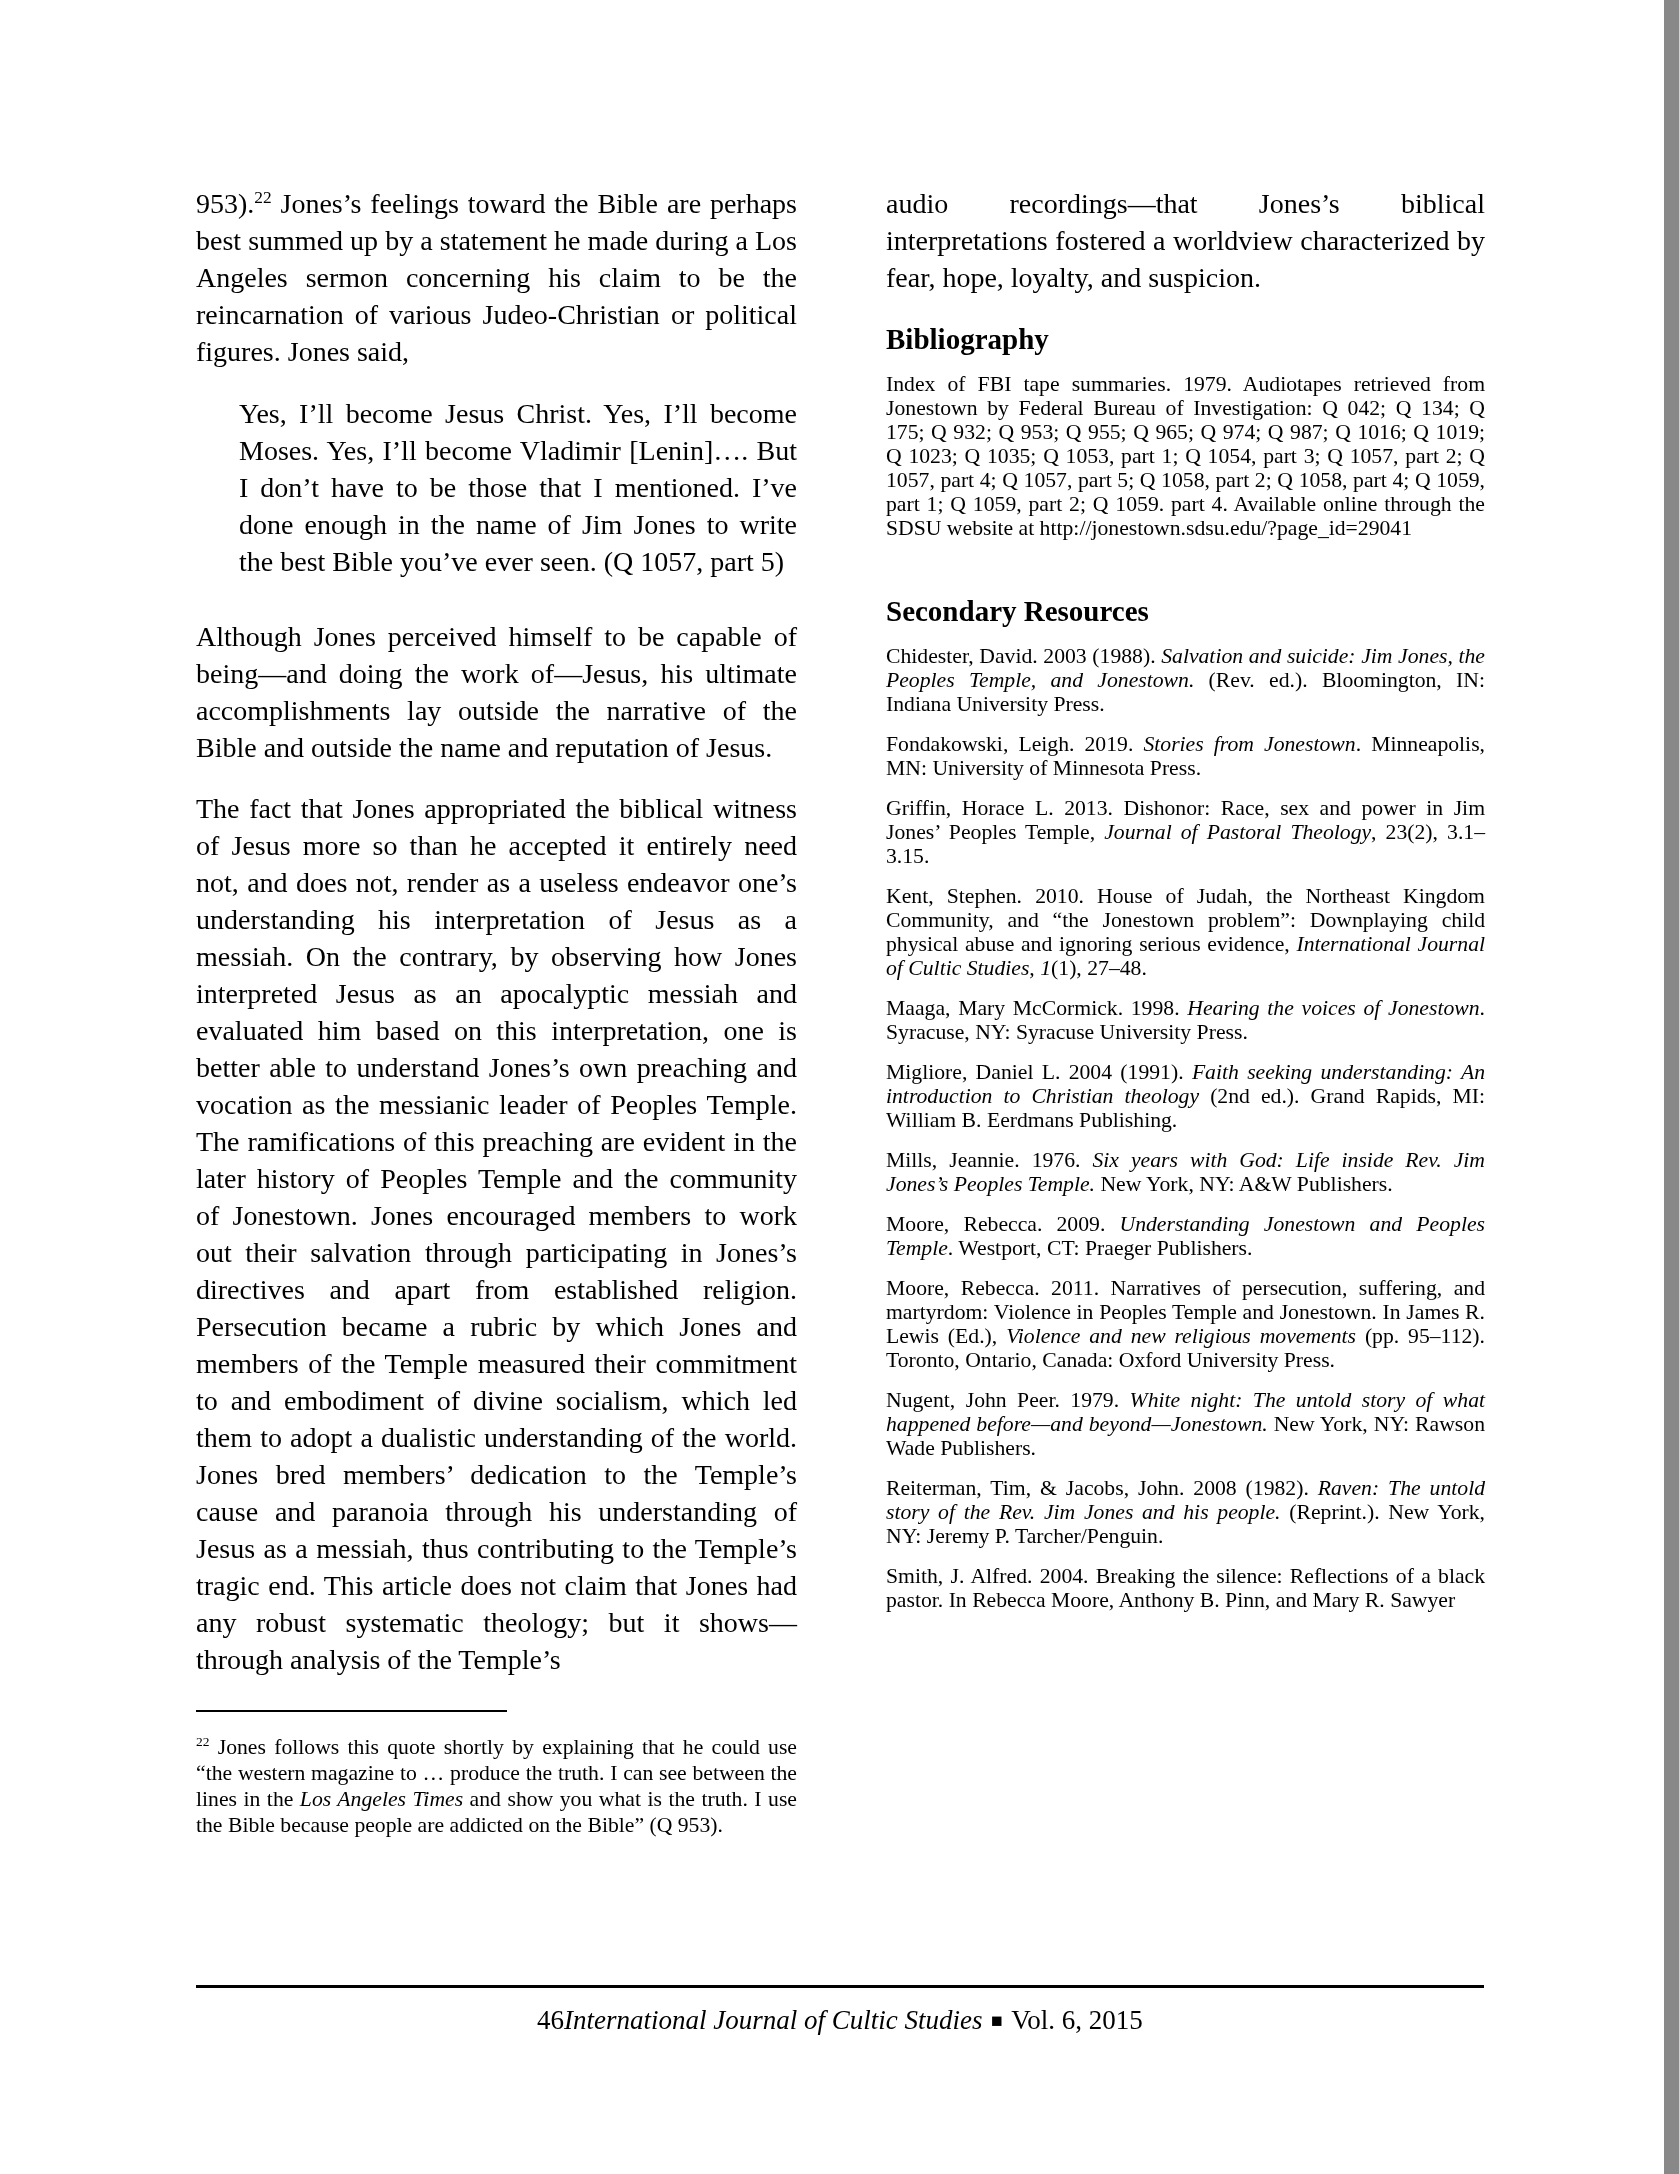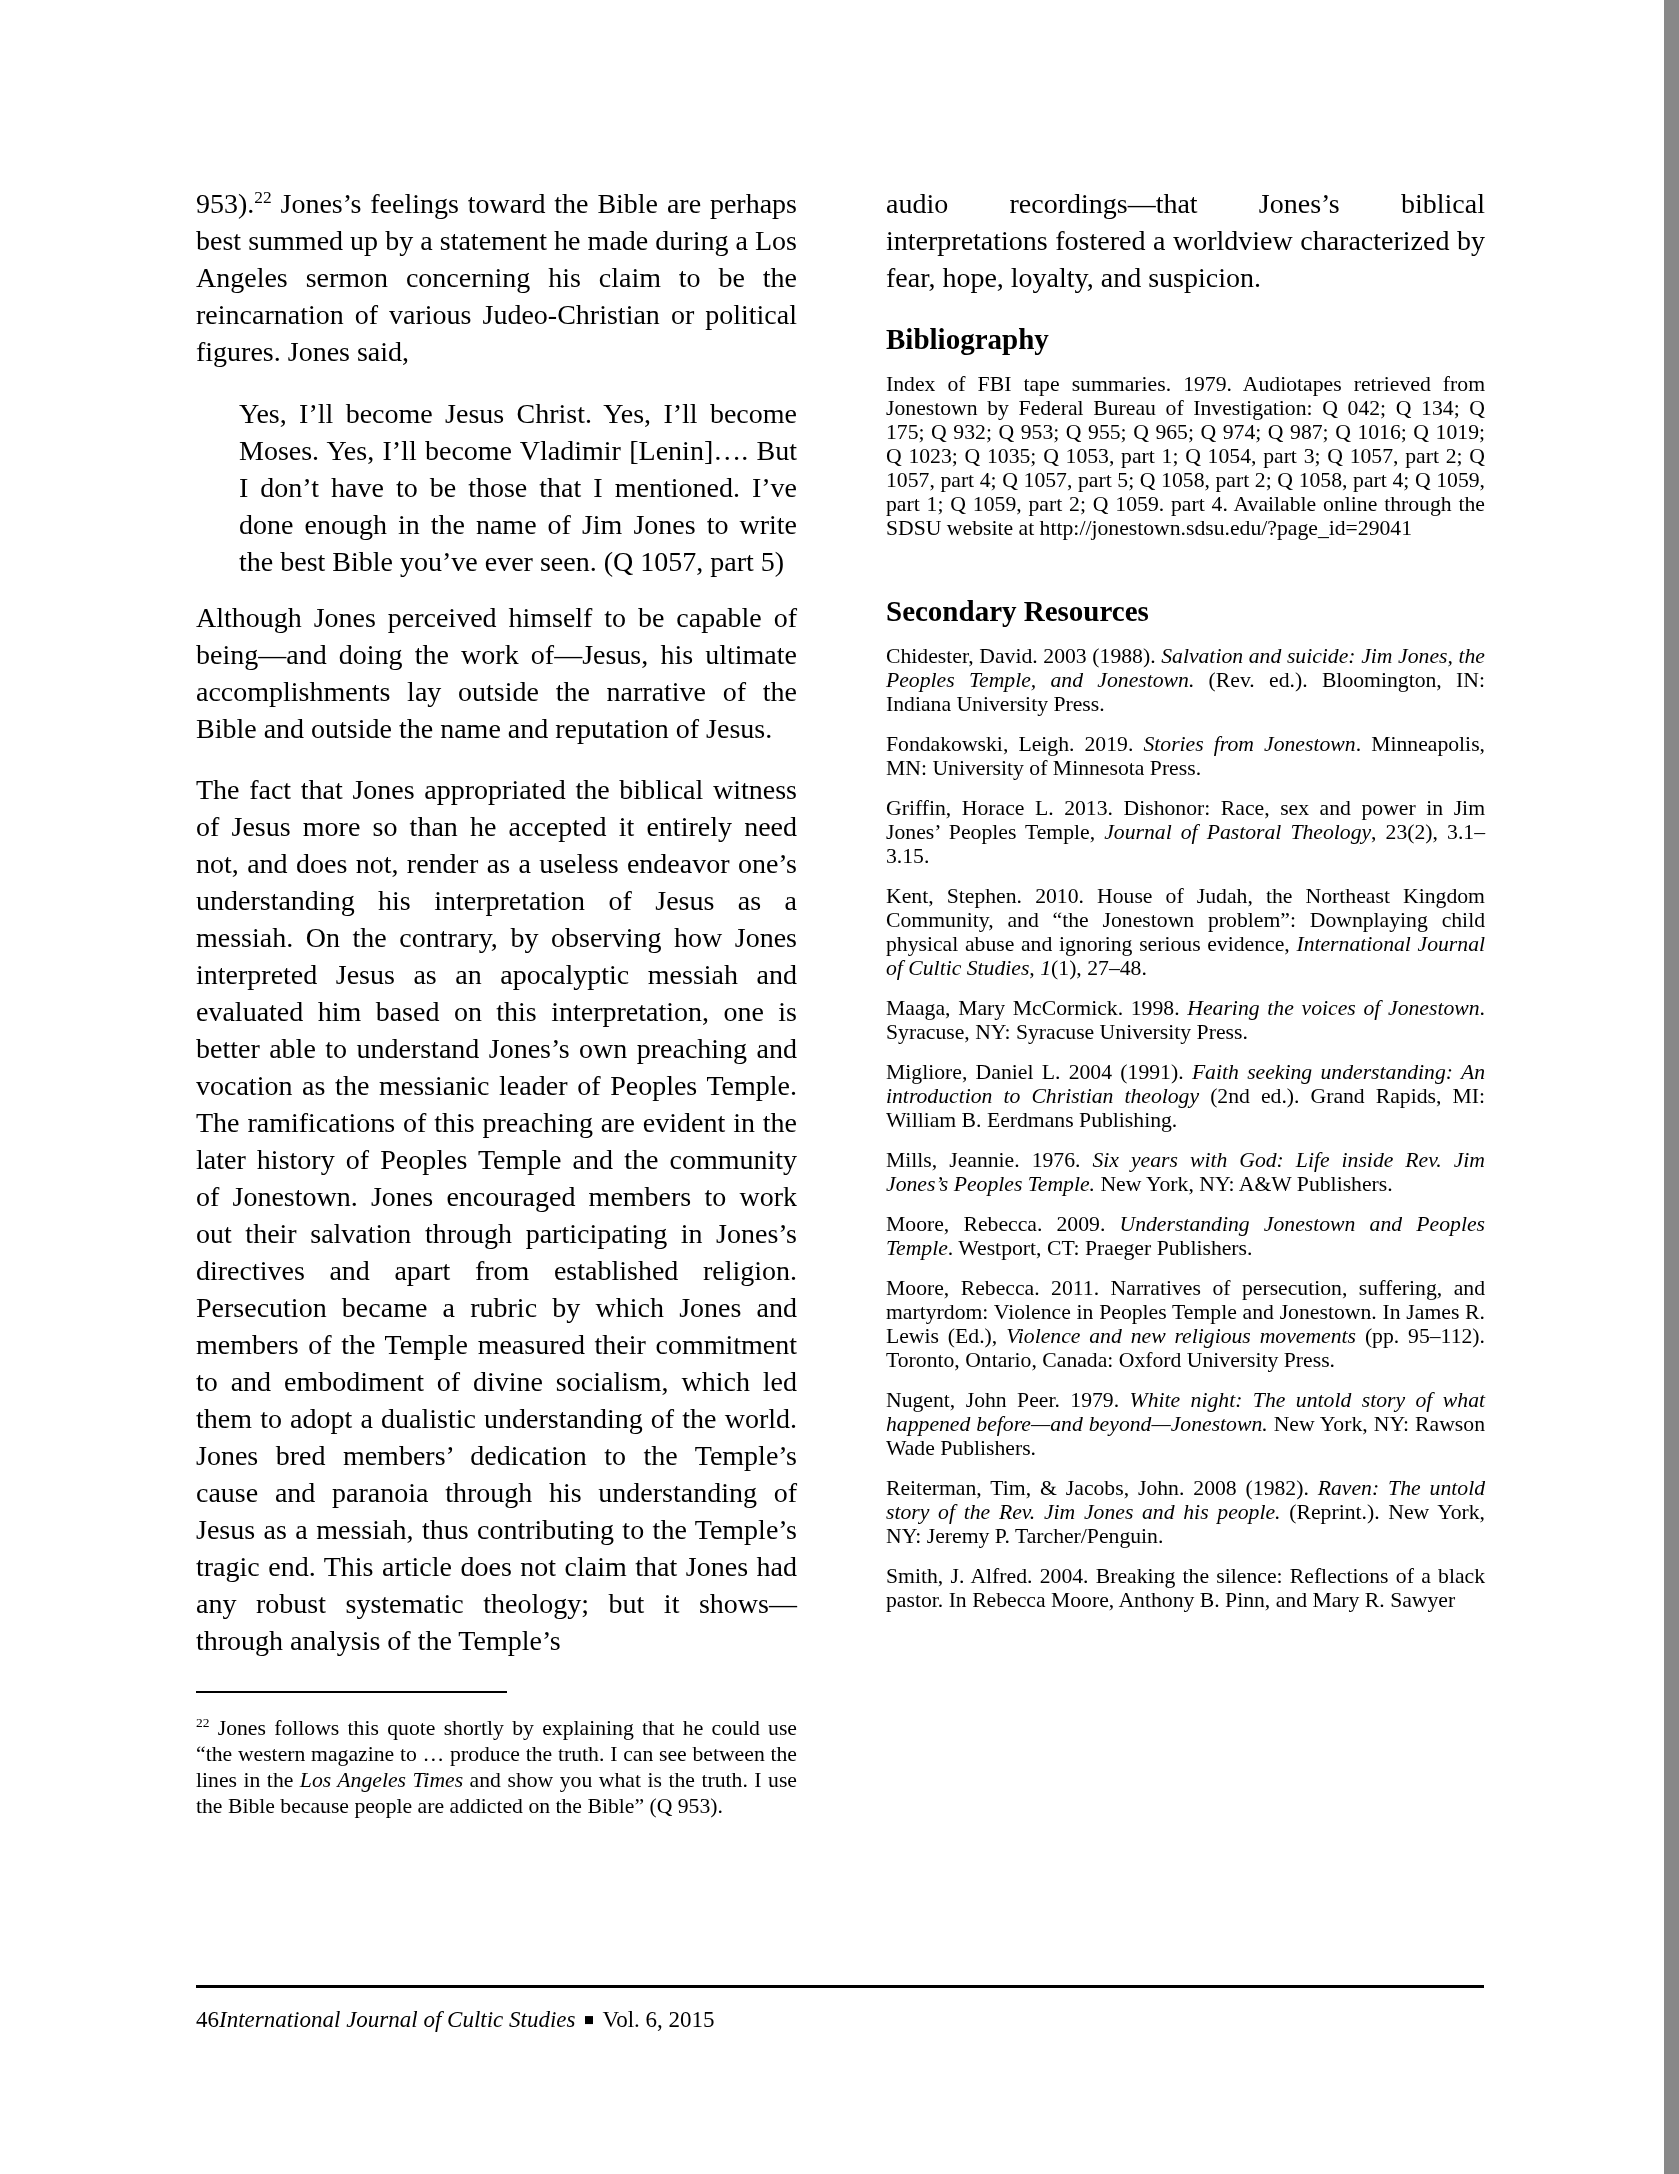--- a/index.html
+++ b/index.html
@@ -9,21 +9,21 @@
     background:#ffffff;
     font-family:"Liberation Serif", "DejaVu Serif", serif;
     color:#000;
     overflow:hidden;
   }
   .col { position:absolute; top:185px; text-align:justify; }
   .col-left  { left:196px; width:601px; }
   .col-right { left:886px; width:599px; }
 
   .body-text { font-size:28px; line-height:37px; margin:0 0 24.5px 0; }
-  .quote     { font-size:28px; line-height:37px; margin:0 0 19px 43px; }
+  .quote     { font-size:28px; line-height:37px; margin:0 0 38px 43px; }
 
   .footnote-area { margin-top:32px;font-family:Liberation Serif, serif; }
   .footnote-rule { width:311px; height:1.9px; background:#000; margin:0 0 22.6px 0; }
   .footnote { font-size:21.7px; line-height:26px; margin:0; text-align:justify; }
 
   .section-heading {
     font-size:29px; line-height:36px; font-weight:bold;
     margin:0 0 15px 0; text-align:left;
     font-family:"Liberation Serif", "DejaVu Serif", serif;
   }
@@ -34,22 +34,22 @@
 
   sup { font-size:0.62em; line-height:0; vertical-align:super; }
   .it { font-style:italic; }
 
   .footer-rule {
     position:absolute; left:196px; top:1985px;
     width:1288px; height:2.8px; background:#000;
   }
   .footer-row {
     position:absolute; left:196px; top:2004px; width:1288px;
-    display:flex; justify-content:flex-start; align-items:baseline;
-    font-size:23px; line-height:32px;
+    display:flex; justify-content:center; align-items:baseline;
+    font-size:27px; line-height:32px;
   }
   .sep-square { font-size:0.72em; margin:0 8.5px; position:relative; top:-1.9px; }
 </style>
 </head>
 <body>
 
 <div class="page">
 
   <div class="col col-left">
     <p class="body-text"><span>953).</span><sup>22</sup><span> Jones’s feelings toward the Bible are perhaps best summed up by a statement he made during a Los Angeles sermon concerning his claim to be the reincarnation of various Judeo-Christian or political figures. Jones said,</span></p>

